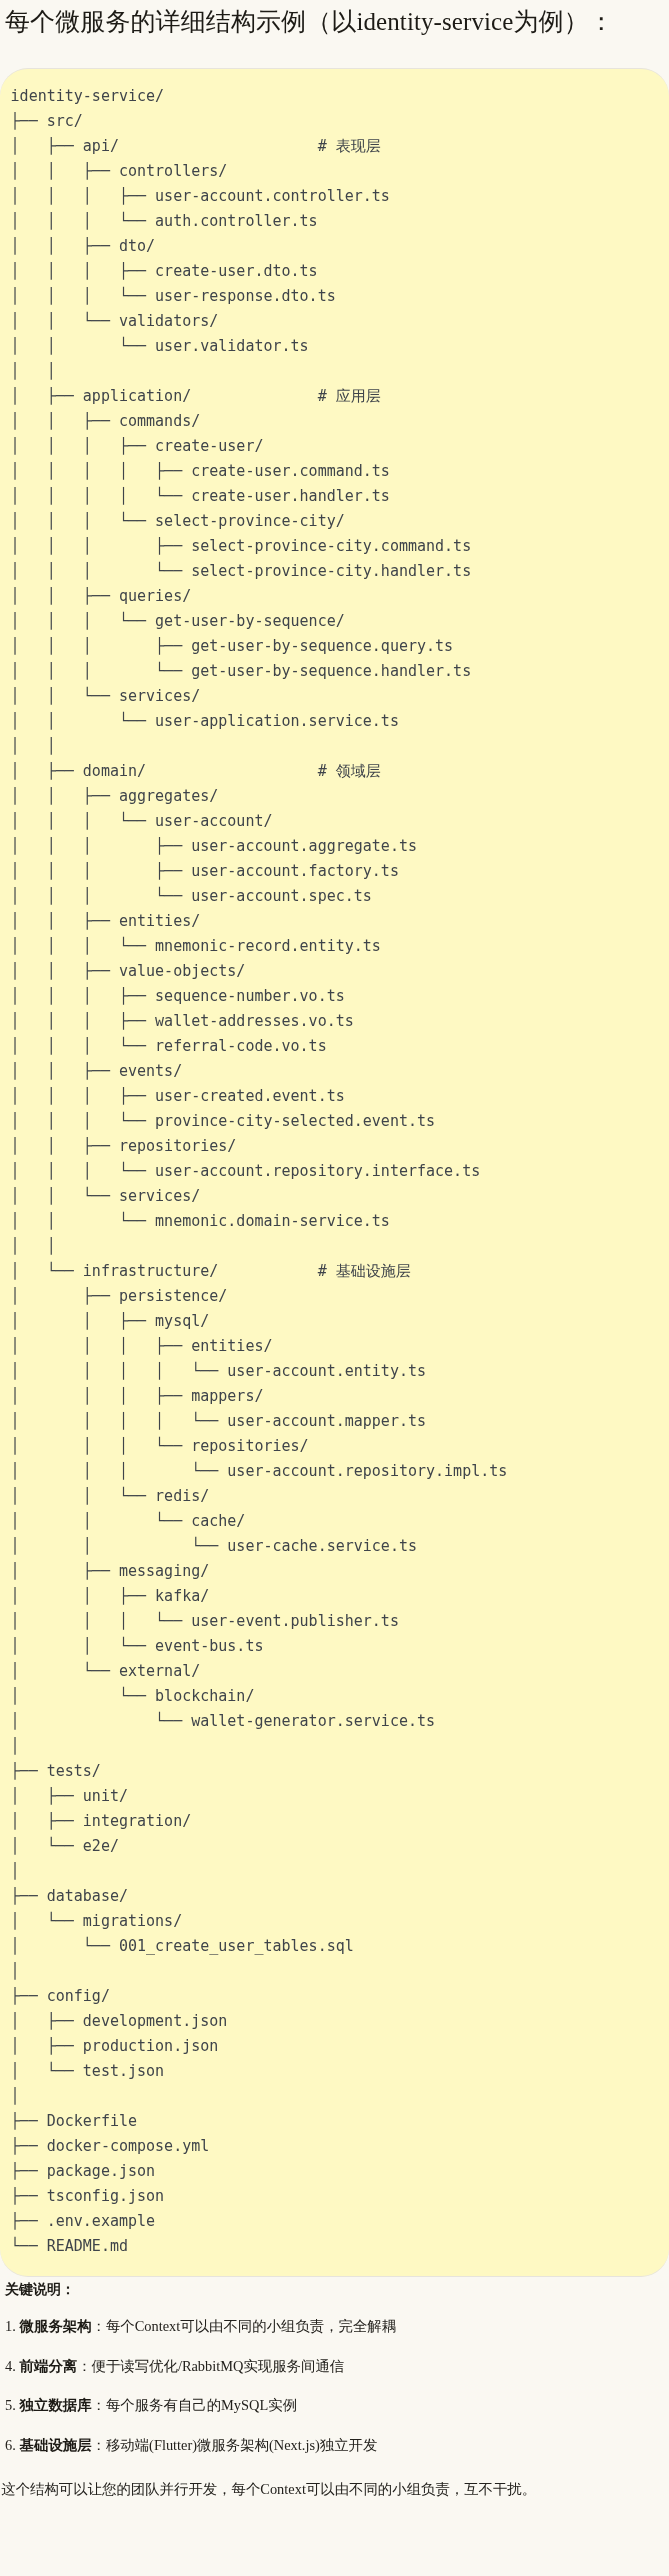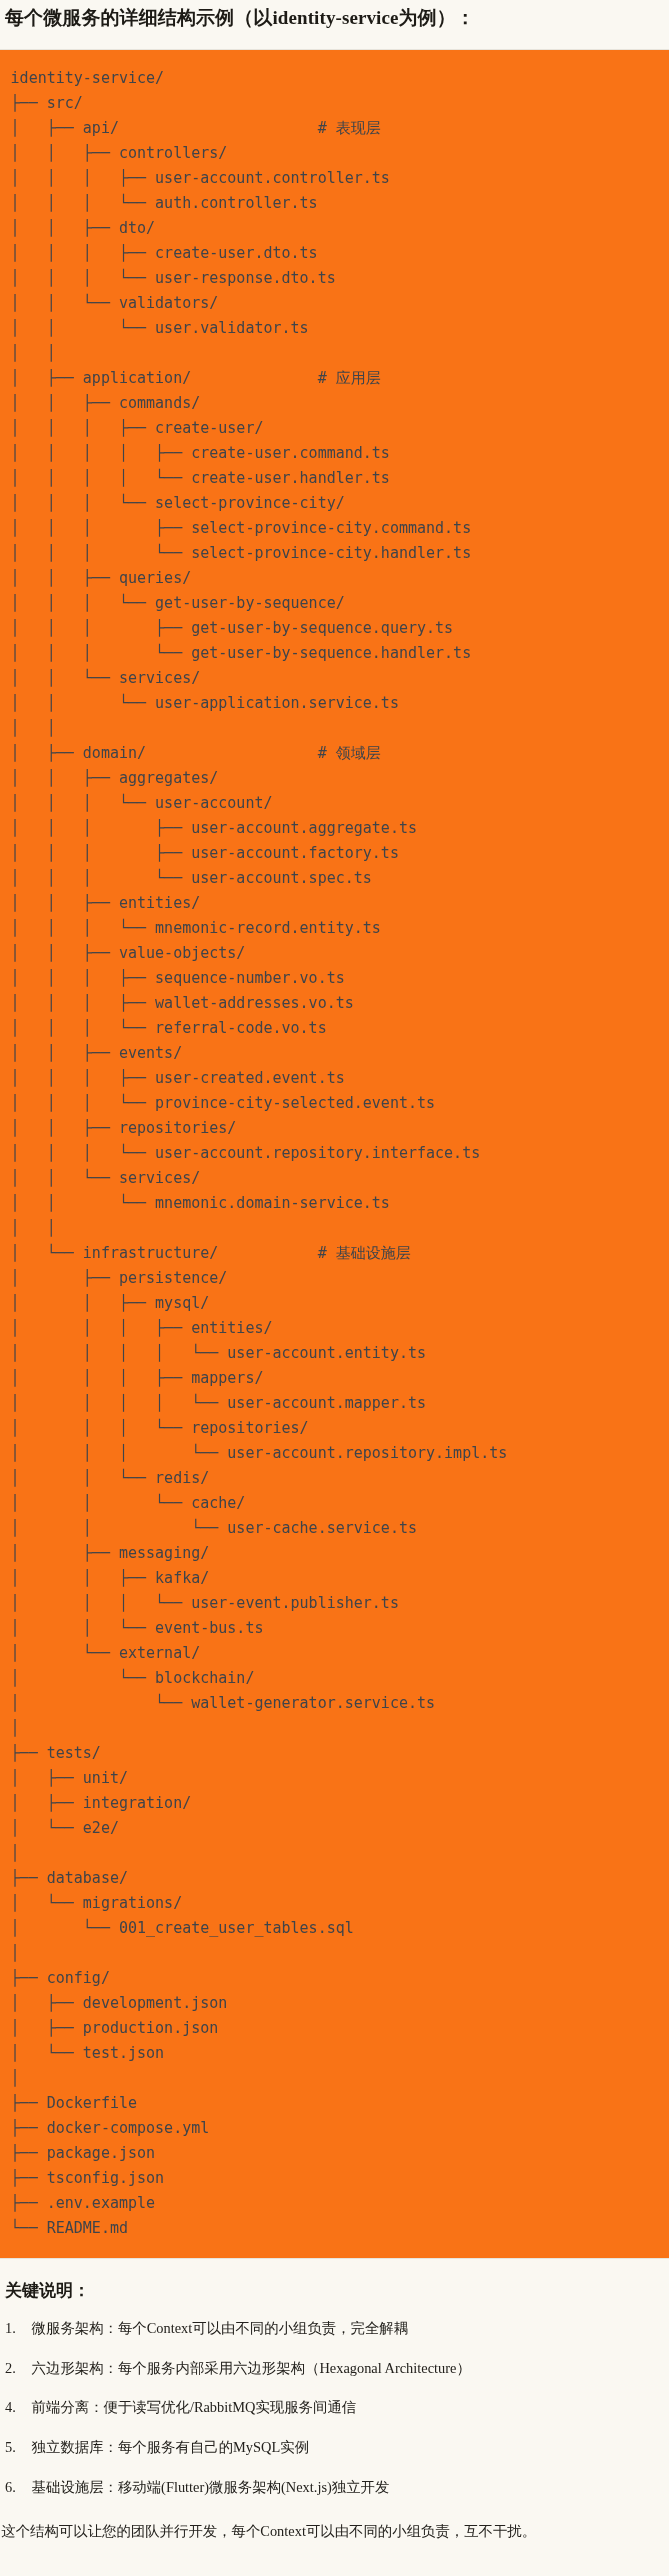--- a/index.html
+++ b/index.html
@@ -9,66 +9,66 @@
   }
   body {
     width: 669px;
     font-family: "Liberation Serif", "DejaVu Serif", serif;
     color: #23211D;
   }
   .page {
     width: 669px;
   }
   .doc-title {
-    font-size: 19px;
-    font-weight: 700;
+    font-size: 25px;
+    font-weight: 400;
     line-height: 1.3;
     color: #1D1B16;
     padding: 6.3px 15px 0 5px;
-    margin: 0 0 18px 0;
+    margin: 0 0 29px 0;
     letter-spacing: 0.1px;
   }
   .code-block {
-    background: #f97316;
+    background: #fef9c3;
     border-top: 0.6px solid #E7E4DC;
     border-bottom: 0.6px solid #E7E4DC;
     padding: 15.6px 10px 17px 10.6px;
+    border-radius: 28px;
   }
   .tree {
     margin: 0;
     font-family: "DejaVu Sans Mono", "Liberation Mono", monospace;
     font-size: 15px;
     line-height: 25px;
     color: #3F444A;
     white-space: pre;
     tab-size: 4;
   }
   .notes-heading {
-    font-size: 17px;
+    font-size: 14px;
     font-weight: 700;
     color: #1D1B16;
-    margin: 21px 5px 0 5px;
+    margin: 4px 5px 0 5px;
     line-height: 1.3;
   }
   .notes-list {
     margin: 17.5px 5px 0 5px;
   }
   .note-item {
     font-size: 14.4px;
     line-height: 19px;
     margin: 0 0 20.6px 0;
     color: #23211D;
   }
   .note-num {
     margin-right: 3.8px;
   }
   .note-term {
-    font-weight: 400;
+    font-weight: 700;
     color: #1D1B16;
-    margin-left: 12px;
   }
   .closing-paragraph {
     font-size: 14.4px;
     line-height: 19px;
     margin: 25px 5px 15px 1.3px;
     color: #23211D;
   }
 </style>
 </head>
 <body>
@@ -168,23 +168,20 @@
   </div>
 
   <h3 class="notes-heading">关键说明：</h3>
 
   <div class="notes-list">
 
     <div class="note-item">
       <span class="note-num">1.</span><span class="note-term">微服务架构</span><span>：每个Context可以由不同的小组负责，完全解耦</span>
     </div>
 
-    <div class="note-item">
-      <span class="note-num">2.</span><span class="note-term">六边形架构</span><span>：每个服务内部采用六边形架构（Hexagonal Architecture）</span>
-    </div>
 
 
     <div class="note-item">
       <span class="note-num">4.</span><span class="note-term">前端分离</span><span>：便于读写优化/RabbitMQ实现服务间通信</span>
     </div>
 
     <div class="note-item">
       <span class="note-num">5.</span><span class="note-term">独立数据库</span><span>：每个服务有自己的MySQL实例</span>
     </div>
 

